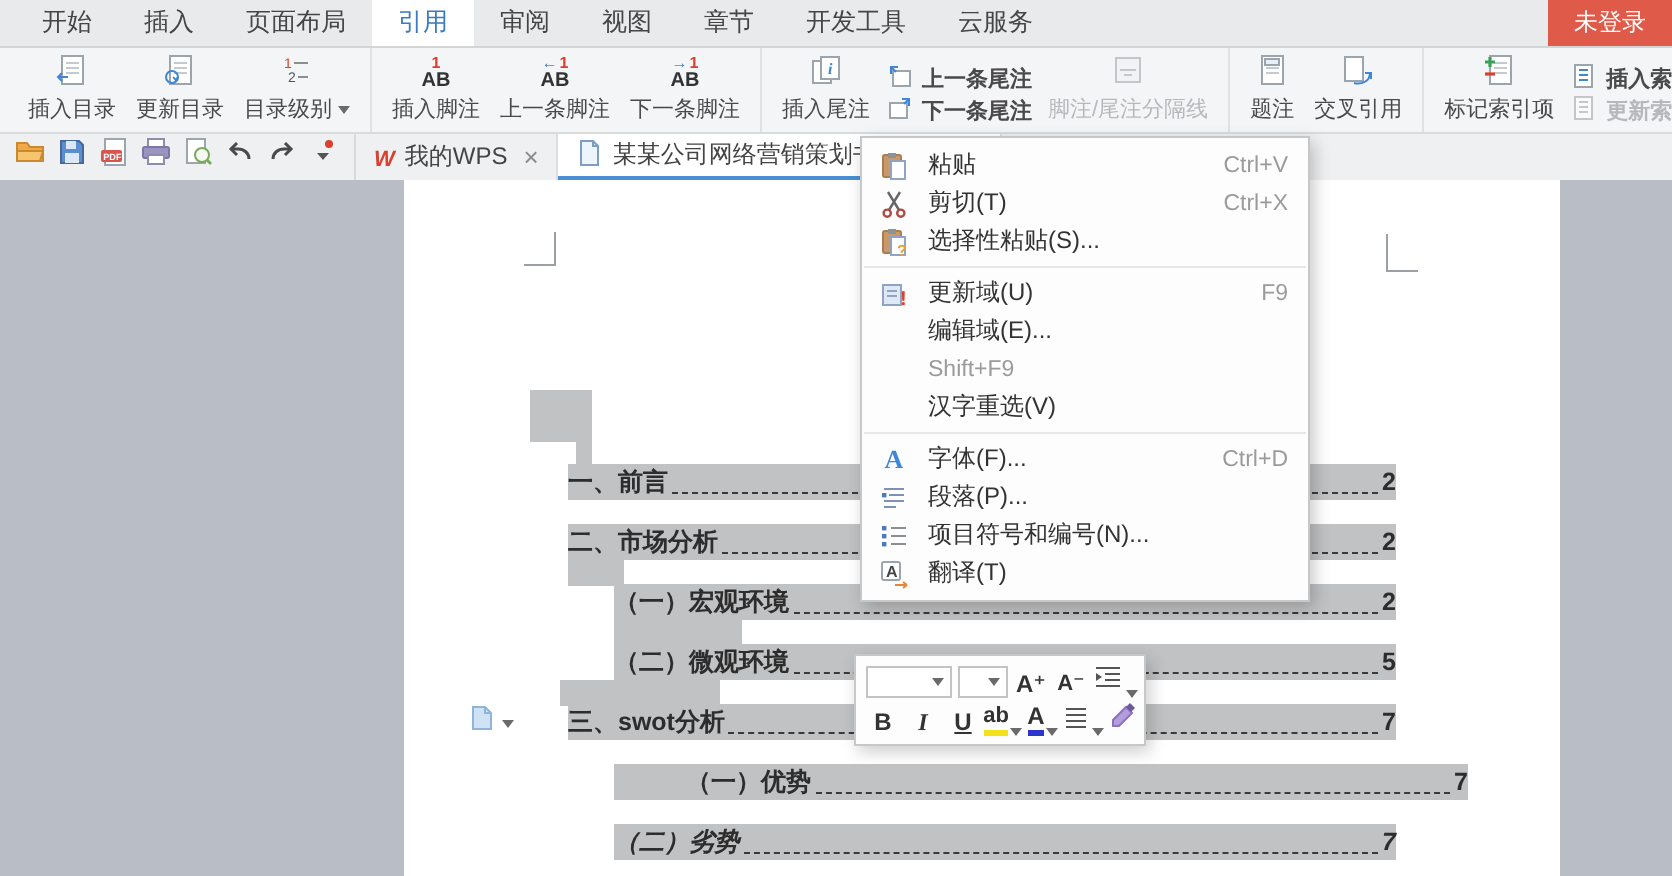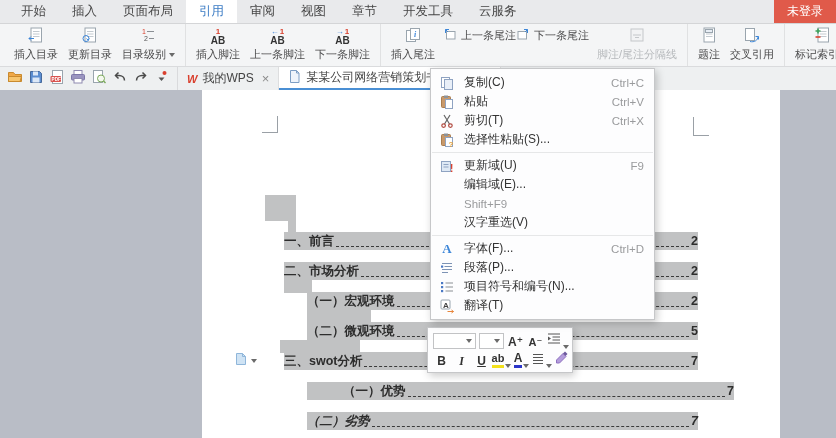--- a/index.html
+++ b/index.html
@@ -23,21 +23,21 @@
   
   .ribbon{position:absolute;top:24px;left:0;right:0;height:42px;background:#f4f5f6;
     border-bottom:1px solid #dadbdd;display:flex;align-items:stretch;padding-left:4px;}
   .rgroup{display:flex;align-items:stretch;padding:1px 5px;}
   .rgroup+.rgroup{border-left:1px solid #e0e1e2;}
   .rbtn{display:flex;flex-direction:column;align-items:center;justify-content:space-between;
     padding:2px 5px 3px 5px;}
   .ricon{height:20px;display:flex;align-items:center;justify-content:center;}
   .rlabel{font-size:11px;color:#4a4a4b;white-space:nowrap;display:flex;align-items:center;gap:3px;}
   .rbtn.disabled .rlabel{color:#b6b9bc;}
-  .rstack{display:flex;flex-direction:row;justify-content:flex-end;padding:2px 3px;}
+  .rstack{display:flex;flex-direction:column;justify-content:flex-end;padding:2px 3px;font-weight:bold;}
   .sbtn{display:flex;align-items:center;gap:4px;font-size:11px;color:#4a4a4b;height:16px;white-space:nowrap;}
   .sbtn.disabled{color:#b6b9bc;}
   .abico{display:flex;flex-direction:column;align-items:center;line-height:1;font-weight:bold;color:#333;}
   .abico .top{font-size:8px;height:8px;display:flex;gap:1px;align-items:flex-end;}
   .abico .ab{font-size:10px;}
   .red{color:#d9402e;} .blue{color:#3d86d8;}
 
   
   .tabbar{position:absolute;top:67px;left:0;right:0;height:23px;background:#eef0f1;display:flex;align-items:stretch;}
   .qat{display:flex;align-items:center;gap:5px;padding:0 7px;border-right:1px solid #d9dadc;}
@@ -427,30 +427,20 @@
         <span data-name="toc-field-icon"><svg width="12" height="14" viewBox="0 0 12 14">
               <path d="M1.5 1.5h6l3 3v8h-9z" fill="#cfe3f4" stroke="#8fb6da"></path>
               <path d="M7.5 1.5v3h3" fill="none" stroke="#8fb6da"></path>
             </svg></span>
         <span class="caret" data-name="caret-down-icon"></span>
       </div>
     </div>
   </div>
 
   <div class="ctxmenu" id="ctxmenu" data-name="context-menu">
-      <div class="mitem" data-name="context-menu-item-0">
-        <span class="micon" data-name="copy-icon">
-          <svg width="16" height="16" viewBox="0 0 16 16" fill="none">
-            <rect x="2.5" y="2.5" width="8" height="10" fill="#fff" stroke="#8fa3c2"></rect>
-            <rect x="5.5" y="4.5" width="8" height="10" fill="#e9eff8" stroke="#8fa3c2"></rect>
-          </svg>
-        </span>
-        <span class="mlabel" data-name="menu-item-label">复制(C)</span>
-        <span class="mshort" data-name="menu-item-shortcut">Ctrl+C</span>
-      </div>
       <div class="mitem" data-name="context-menu-item-2">
         <span class="micon" data-name="paste-icon">
           <svg width="16" height="16" viewBox="0 0 16 16" fill="none">
             <rect x="2.5" y="2.5" width="9" height="11" rx="1" fill="#c9996a" stroke="#a97d4f"></rect>
             <rect x="5" y="1.5" width="4" height="2.5" fill="#8d9298"></rect>
             <rect x="6.5" y="5.5" width="7" height="9" fill="#fff" stroke="#8fa3c2"></rect>
           </svg>
         </span>
         <span class="mlabel" data-name="menu-item-label">粘贴</span>
         <span class="mshort" data-name="menu-item-shortcut">Ctrl+V</span>

